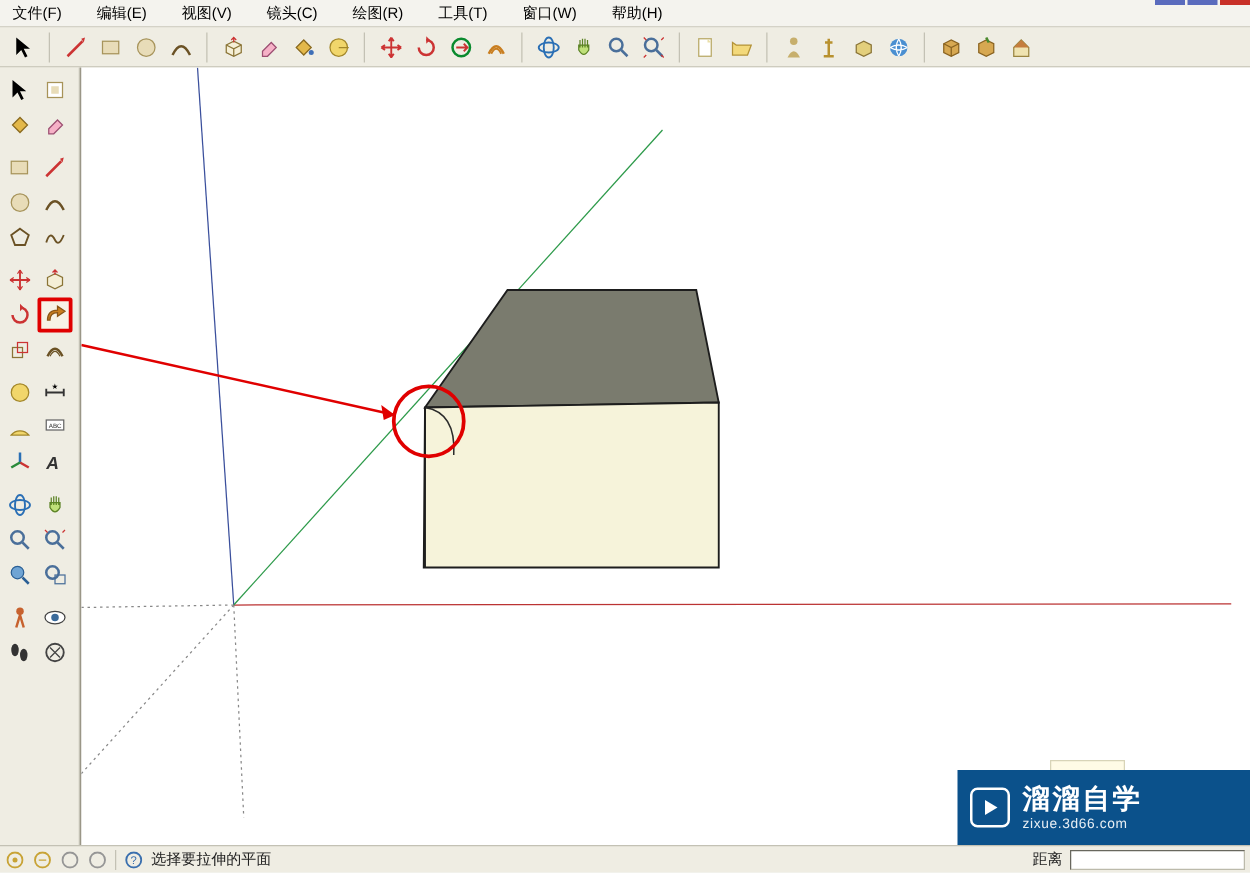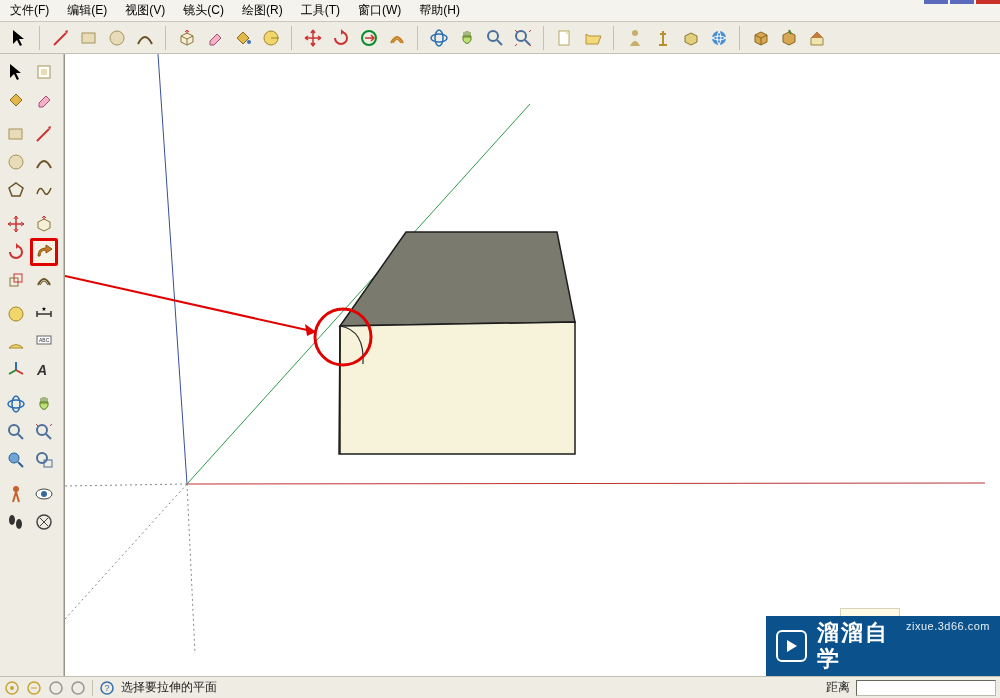--- a/index.html
+++ b/index.html
@@ -8,21 +8,21 @@
   .titlebar-controls {
     position: absolute; top: 0; right: 0; height: 6px; display: flex; z-index: 20;
   }
   .titlebar-controls div { width: 24px; height: 4px; }
   .tb-min { background: #5a6bbd; }
   .tb-max { background: #5a6bbd; margin-left: 2px; }
   .tb-close { background: #c83028; margin-left: 2px; }
 
   .menubar {
     height: 22px; width: 100%; background: #f4f3ee; border-bottom: 1px solid #c9c7bb;
-    display: flex; align-items: center; padding: 0 4px; gap: 6px;
+    display: flex; align-items: center; padding: 0 4px; gap: 16px;
   }
   .menubar .menu-item {
     padding: 2px 6px; cursor: default; color: #000;
   }
 
   .toolbar-top {
     height: 32px; width: 100%; background: #efede3; border-bottom: 1px solid #c3c1b4;
     display: flex; align-items: center; padding: 0 6px; gap: 2px;
   }
   .toolbar-top .tool-btn, .lefttool .tool-btn {
@@ -64,21 +64,21 @@
   .watermark {
     position: absolute; right: 0; bottom: 22px; width: 234px; height: 60px;
     background: #0b518b; color: #fff; display: flex; align-items: center; padding: 6px 10px;
     z-index: 30; gap: 10px;
   }
   .watermark .play {
     width: 32px; height: 32px; border: 2px solid #fff; border-radius: 6px;
     display: flex; align-items: center; justify-content: center;
   }
   .watermark .play svg { display: block; }
-  .watermark .wm-text { display: flex; flex-direction: row; line-height: 1.2; justify-content: flex-end; }
+  .watermark .wm-text { display: flex; flex-direction: column; line-height: 1.2; justify-content: flex-end; }
   .watermark .wm-main { font-size: 22px; font-weight: 600; letter-spacing: 2px; }
   .watermark .wm-sub { font-size: 11px; opacity: .9; letter-spacing: .5px; }
 
   
   .tool-btn svg { width: 20px; height: 20px; }
 
   .status-icon { width: 16px; height: 16px; display: inline-flex; align-items: center; justify-content: center; }
   .status-icon svg { width: 14px; height: 14px; }
 
   .help-pop {

